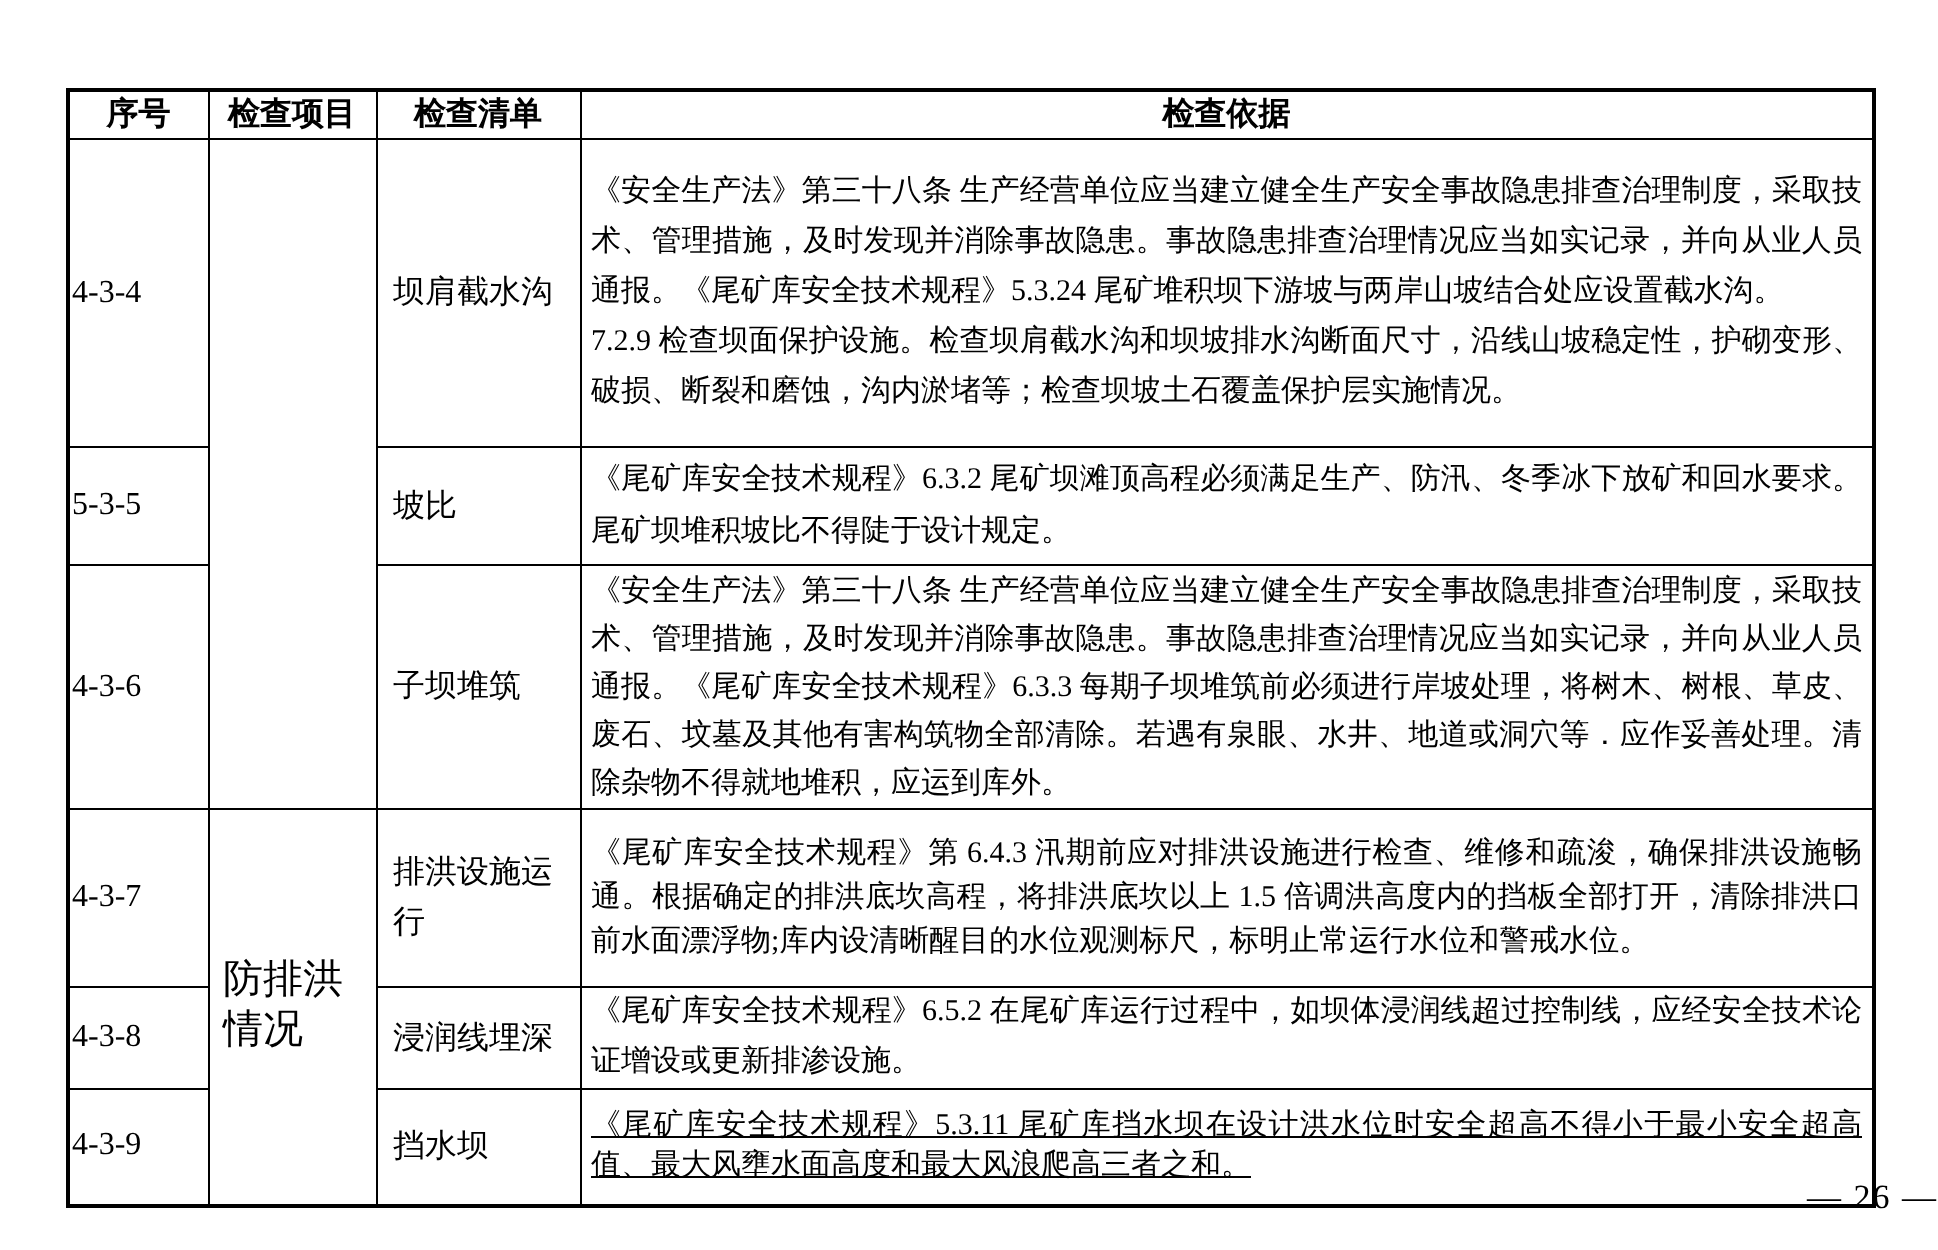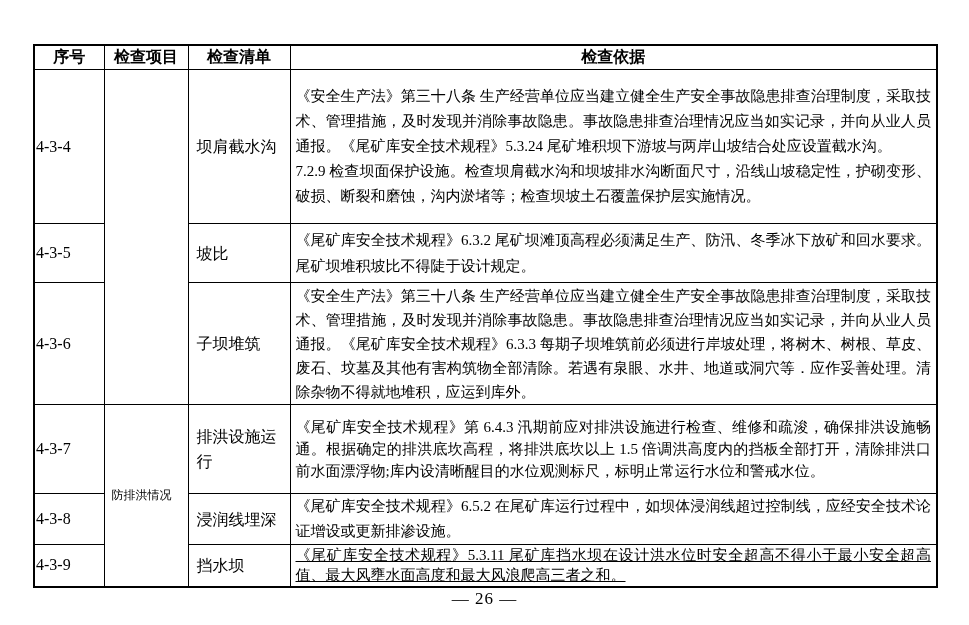--- a/index.html
+++ b/index.html
@@ -12,42 +12,42 @@
     position:absolute; left:33px; top:44px; width:903px;
     border-collapse:collapse; table-layout:fixed;
     border:2px solid #000;
   }
   .doc-table th, .doc-table td { border:1px solid #000; overflow:hidden; }
   .doc-table th {
     font-weight:bold; font-size:16px; text-align:center;
     padding:1px 0; vertical-align:middle;
   }
   td.seq  { font-size:16px; vertical-align:middle; }
-  td.cat  { font-size:12px; line-height:25px; padding:18px 7px; vertical-align:middle; text-align:left; }
+  td.cat  { font-size:20px; line-height:25px; padding:18px 7px; vertical-align:middle; text-align:left; }
   td.chk  { font-size:16px; line-height:25px; padding:0 12px 0 8px; vertical-align:middle; text-align:left; }
   td.basis{
     font-size:15px; padding:0 5px; vertical-align:middle;
     text-align:justify; text-justify:inter-ideograph;
   }
   td.basis p { margin:0; }
   tr.h-head{ height:20px; }
   tr.h1{ height:154px; }
   tr.h2{ height:59px; }
   tr.h3{ height:122px; }
   tr.h4{ height:89px; }
   tr.h5{ height:51px;margin-left:40px; }
-  tr.h6{ height:42px; }
+  tr.h6{ height:58px; }
   .lh26{ line-height:26px;margin-left:24px; }
   .lh25{ line-height:25px; }
   .lh24{ line-height:24px; }
   .lh22{ line-height:22px; }
   .lh20{ line-height:20px;text-decoration:underline; }
   .page-footer {
     position:absolute; left:0; right:0; top:589px;
-    text-align:center; font-size:17px; letter-spacing:1px;
+    text-align:right; font-size:17px; letter-spacing:1px;
   }
 </style>
 </head>
 <body>
 
 <table class="doc-table">
   <colgroup>
     <col style="width:70px">
     <col style="width:84px">
     <col style="width:102px">
@@ -65,21 +65,21 @@
       <td class="seq">4-3-4</td>
       <td class="cat" rowspan="3"></td>
       <td class="chk">坝肩截水沟</td>
       <td class="basis lh25">
         <p>《安全生产法》第三十八条 生产经营单位应当建立健全生产安全事故隐患排查治理制度，采取技术、管理措施，及时发现并消除事故隐患。事故隐患排查治理情况应当如实记录，并向从业人员通报。《尾矿库安全技术规程》5.3.24 尾矿堆积坝下游坡与两岸山坡结合处应设置截水沟。</p>
         <p>7.2.9 检查坝面保护设施。检查坝肩截水沟和坝坡排水沟断面尺寸，沿线山坡稳定性，护砌变形、破损、断裂和磨蚀，沟内淤堵等；检查坝坡土石覆盖保护层实施情况。</p>
       </td>
     </tr>
 
     <tr class="h2">
-      <td class="seq">4-3-5</td>
+      <td class="seq">5-3-5</td>
       <td class="chk">坡比</td>
       <td class="basis lh26">
         <p>《尾矿库安全技术规程》6.3.2 尾矿坝滩顶高程必须满足生产、防汛、冬季冰下放矿和回水要求。尾矿坝堆积坡比不得陡于设计规定。</p>
       </td>
     </tr>
 
     <tr class="h3">
       <td class="seq">4-3-6</td>
       <td class="chk">子坝堆筑</td>
       <td class="basis lh24">

